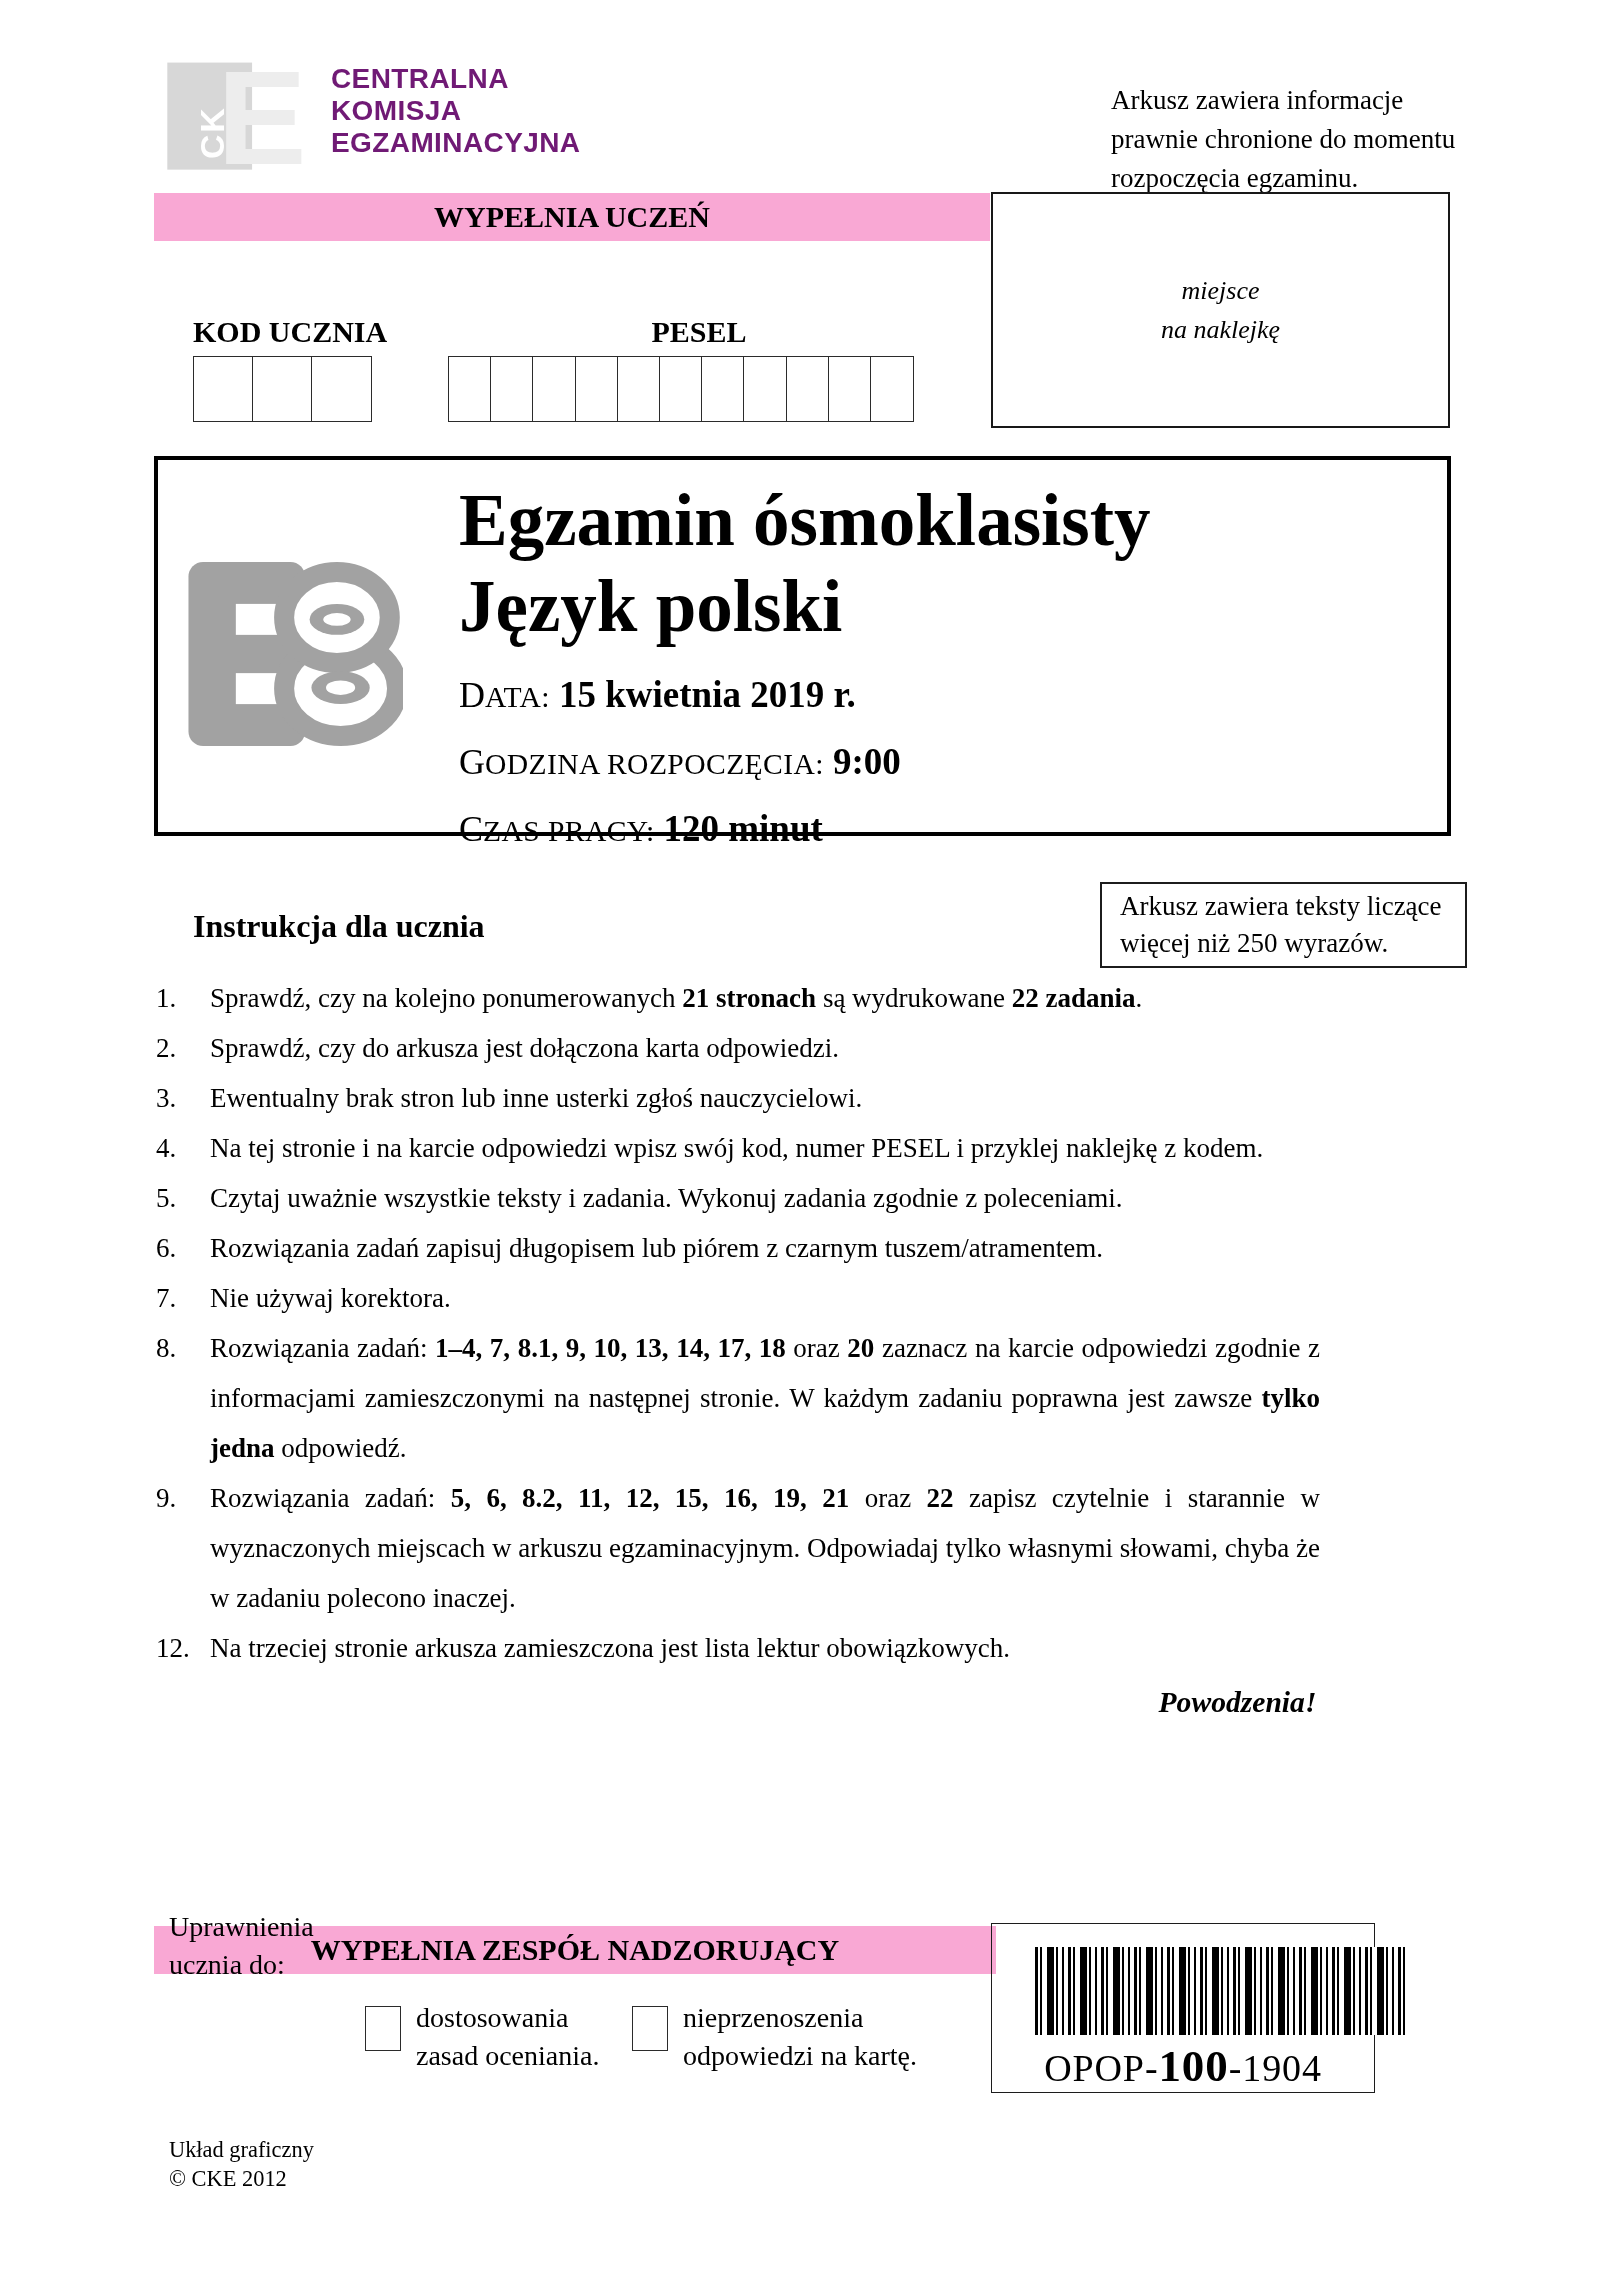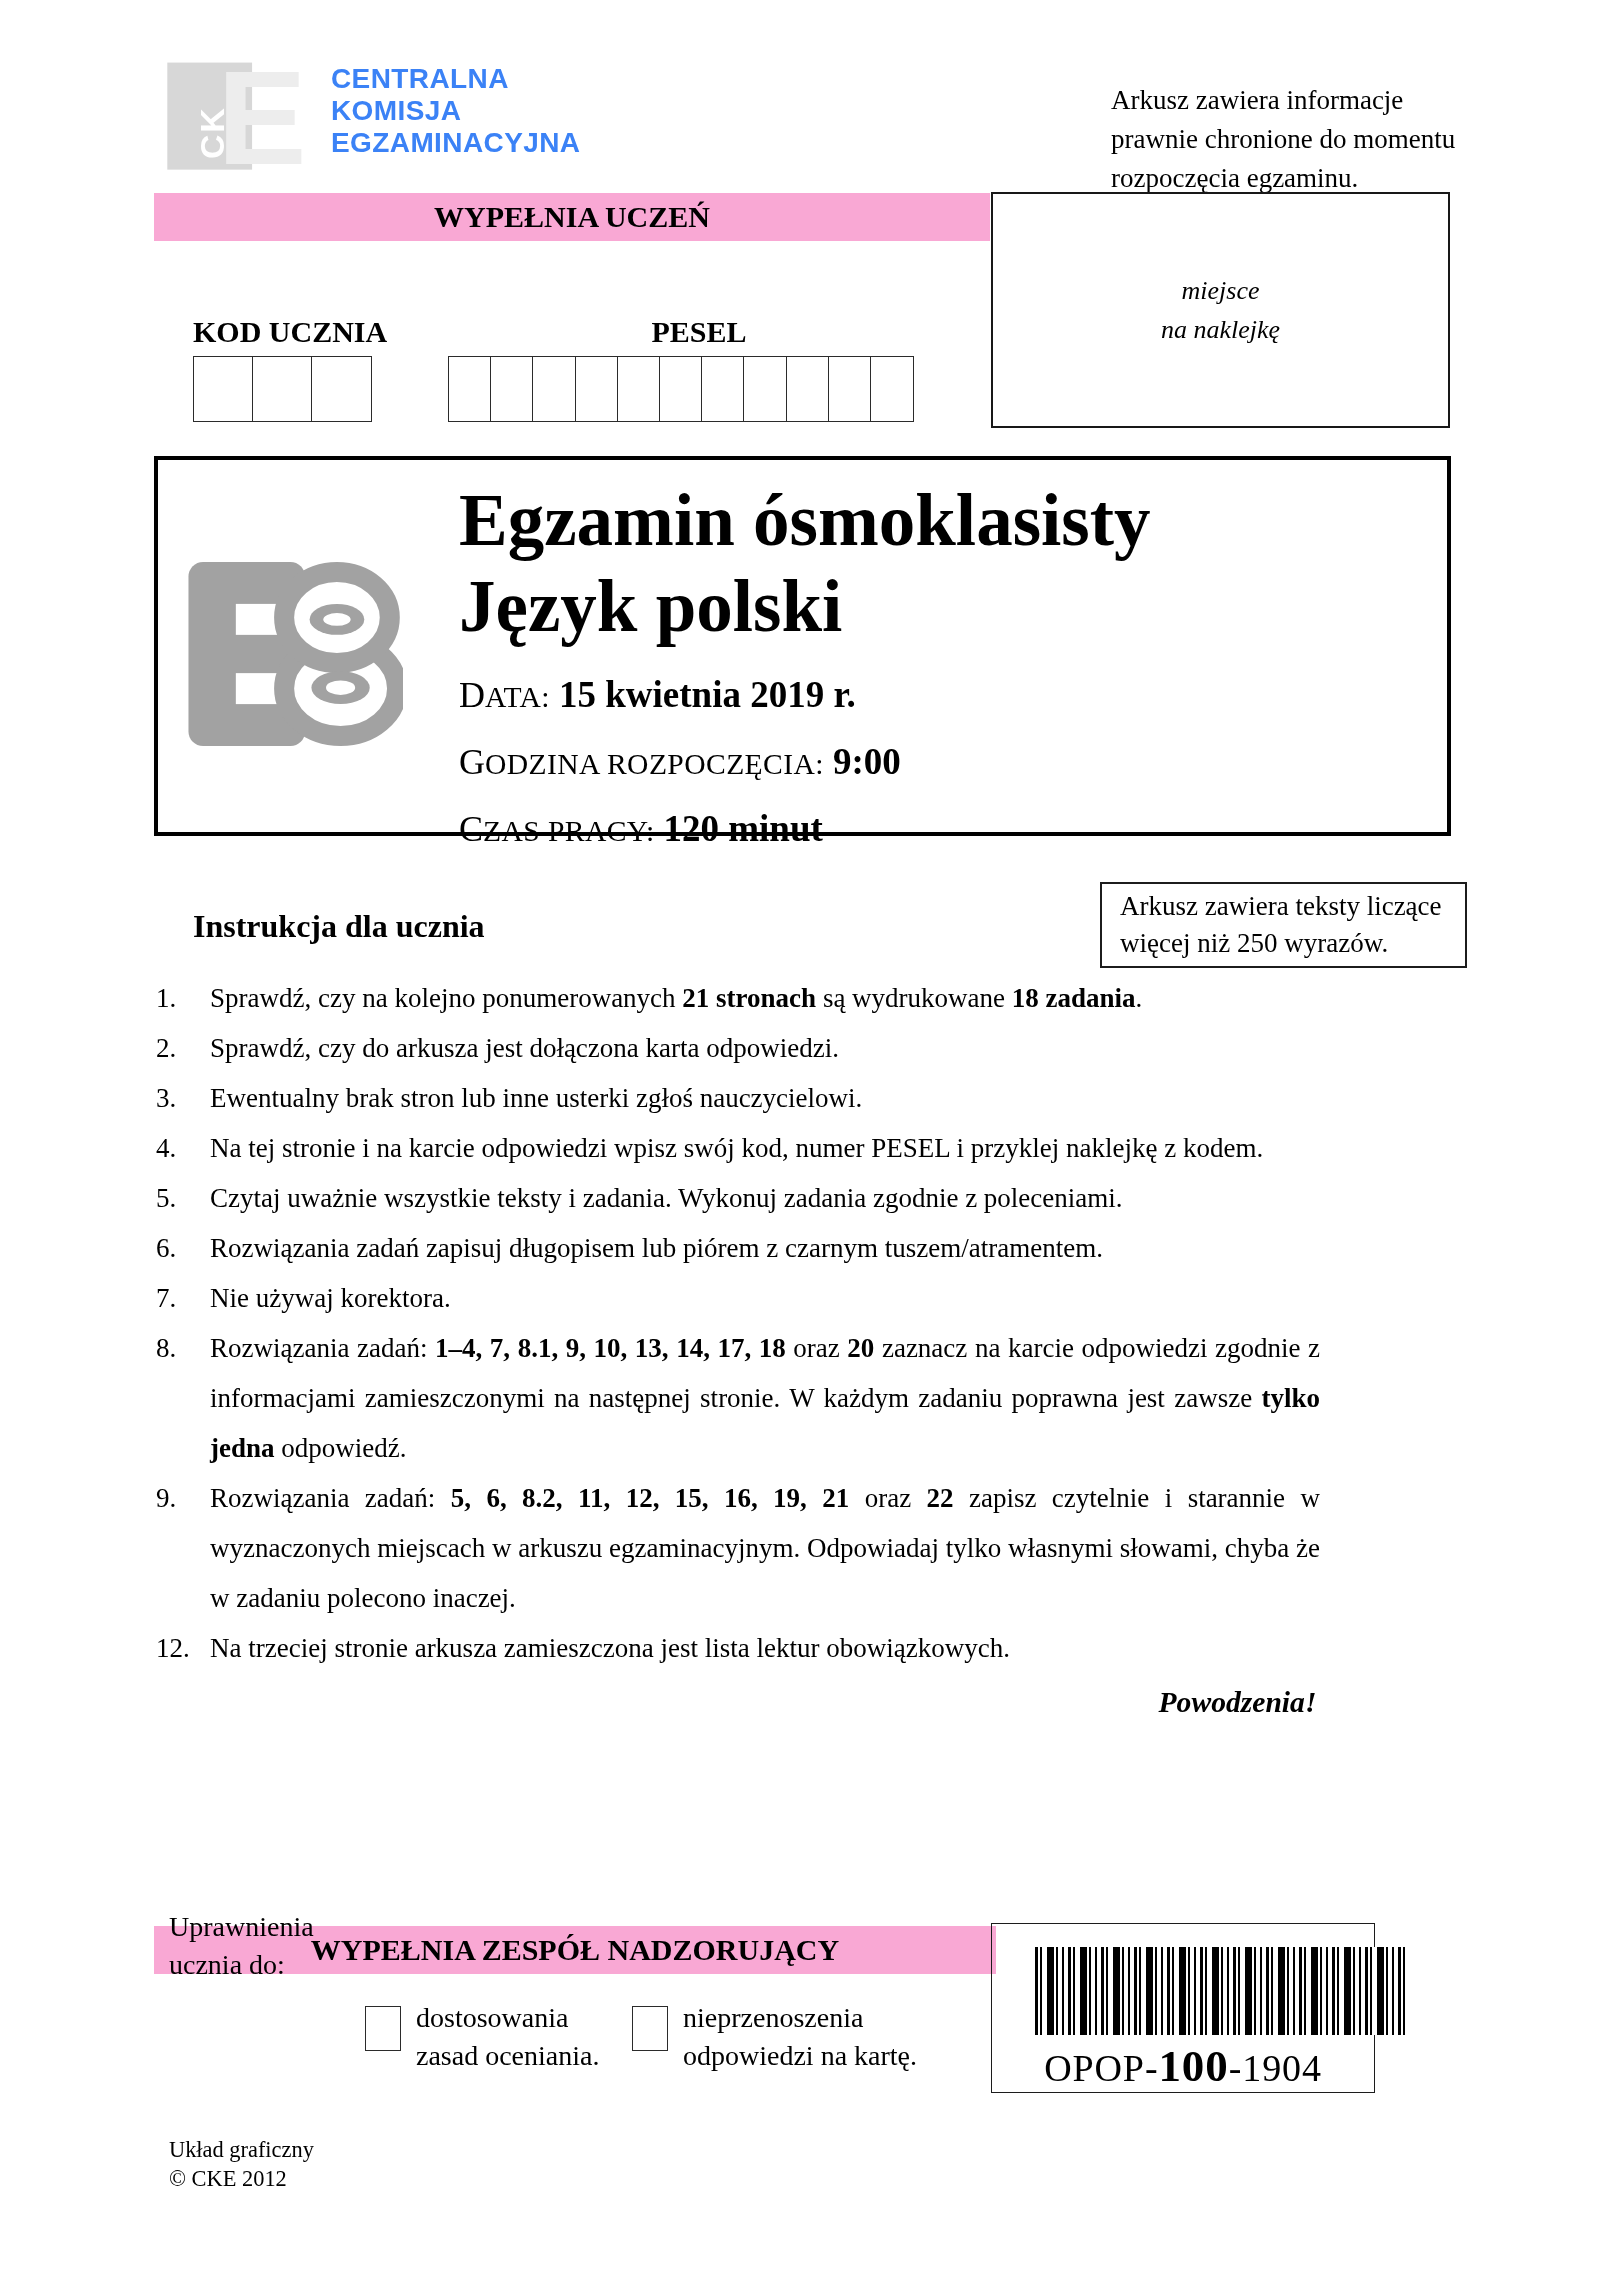--- a/index.html
+++ b/index.html
@@ -5,21 +5,21 @@
   html,body{margin:0;padding:0;background:#777;}
   .page{
     position:relative;width:1621px;height:2293px;background:#fff;
     font-family:"Liberation Serif", serif;color:#000;overflow:hidden;margin:0 auto;
   }
   
   .cke-logo{position:absolute;left:167px;top:59px;width:188px;height:116px;}
   .org-name{
     position:absolute;left:331px;top:63px;
     font-family:"Liberation Sans", sans-serif;font-weight:bold;
-    font-size:28px;line-height:32px;color:#3b82f6;letter-spacing:0.4px;
+    font-size:28px;line-height:32px;color:#701a75;letter-spacing:0.4px;
   }
   .legal{position:absolute;left:1111px;top:81px;font-size:27px;line-height:39px;}
   
   .bar{
     position:absolute;background:#f9a8d4;height:48px;
     display:flex;align-items:center;justify-content:center;
     font-weight:bold;font-size:30px;
   }
   .bar-student{left:154px;top:193px;width:836px;}
   .sticker-box{
@@ -187,21 +187,21 @@
 
   <div class="instr-heading">Instrukcja dla ucznia</div>
   <div class="notice-box">
     <div>Arkusz zawiera teksty liczące</div>
     <div>więcej niż 250 wyrazów.</div>
   </div>
   <div class="instr-list">
 
   <div class="instr-item">
         <span class="instr-num">1.</span>
-        <span class="instr-text"><span>Sprawdź, czy na kolejno ponumerowanych </span><span class="b">21 stronach</span><span> są wydrukowane </span><span class="b">18 zadania</span><span>.</span></span>
+        <span class="instr-text"><span>Sprawdź, czy na kolejno ponumerowanych </span><span class="b">21 stronach</span><span> są wydrukowane </span><span class="b">22 zadania</span><span>.</span></span>
       </div>
       <div class="instr-item">
         <span class="instr-num">2.</span>
         <span class="instr-text"><span>Sprawdź, czy do arkusza jest dołączona karta odpowiedzi.</span></span>
       </div>
       <div class="instr-item">
         <span class="instr-num">3.</span>
         <span class="instr-text"><span>Ewentualny brak stron lub inne usterki zgłoś nauczycielowi.</span></span>
       </div>
       <div class="instr-item">

